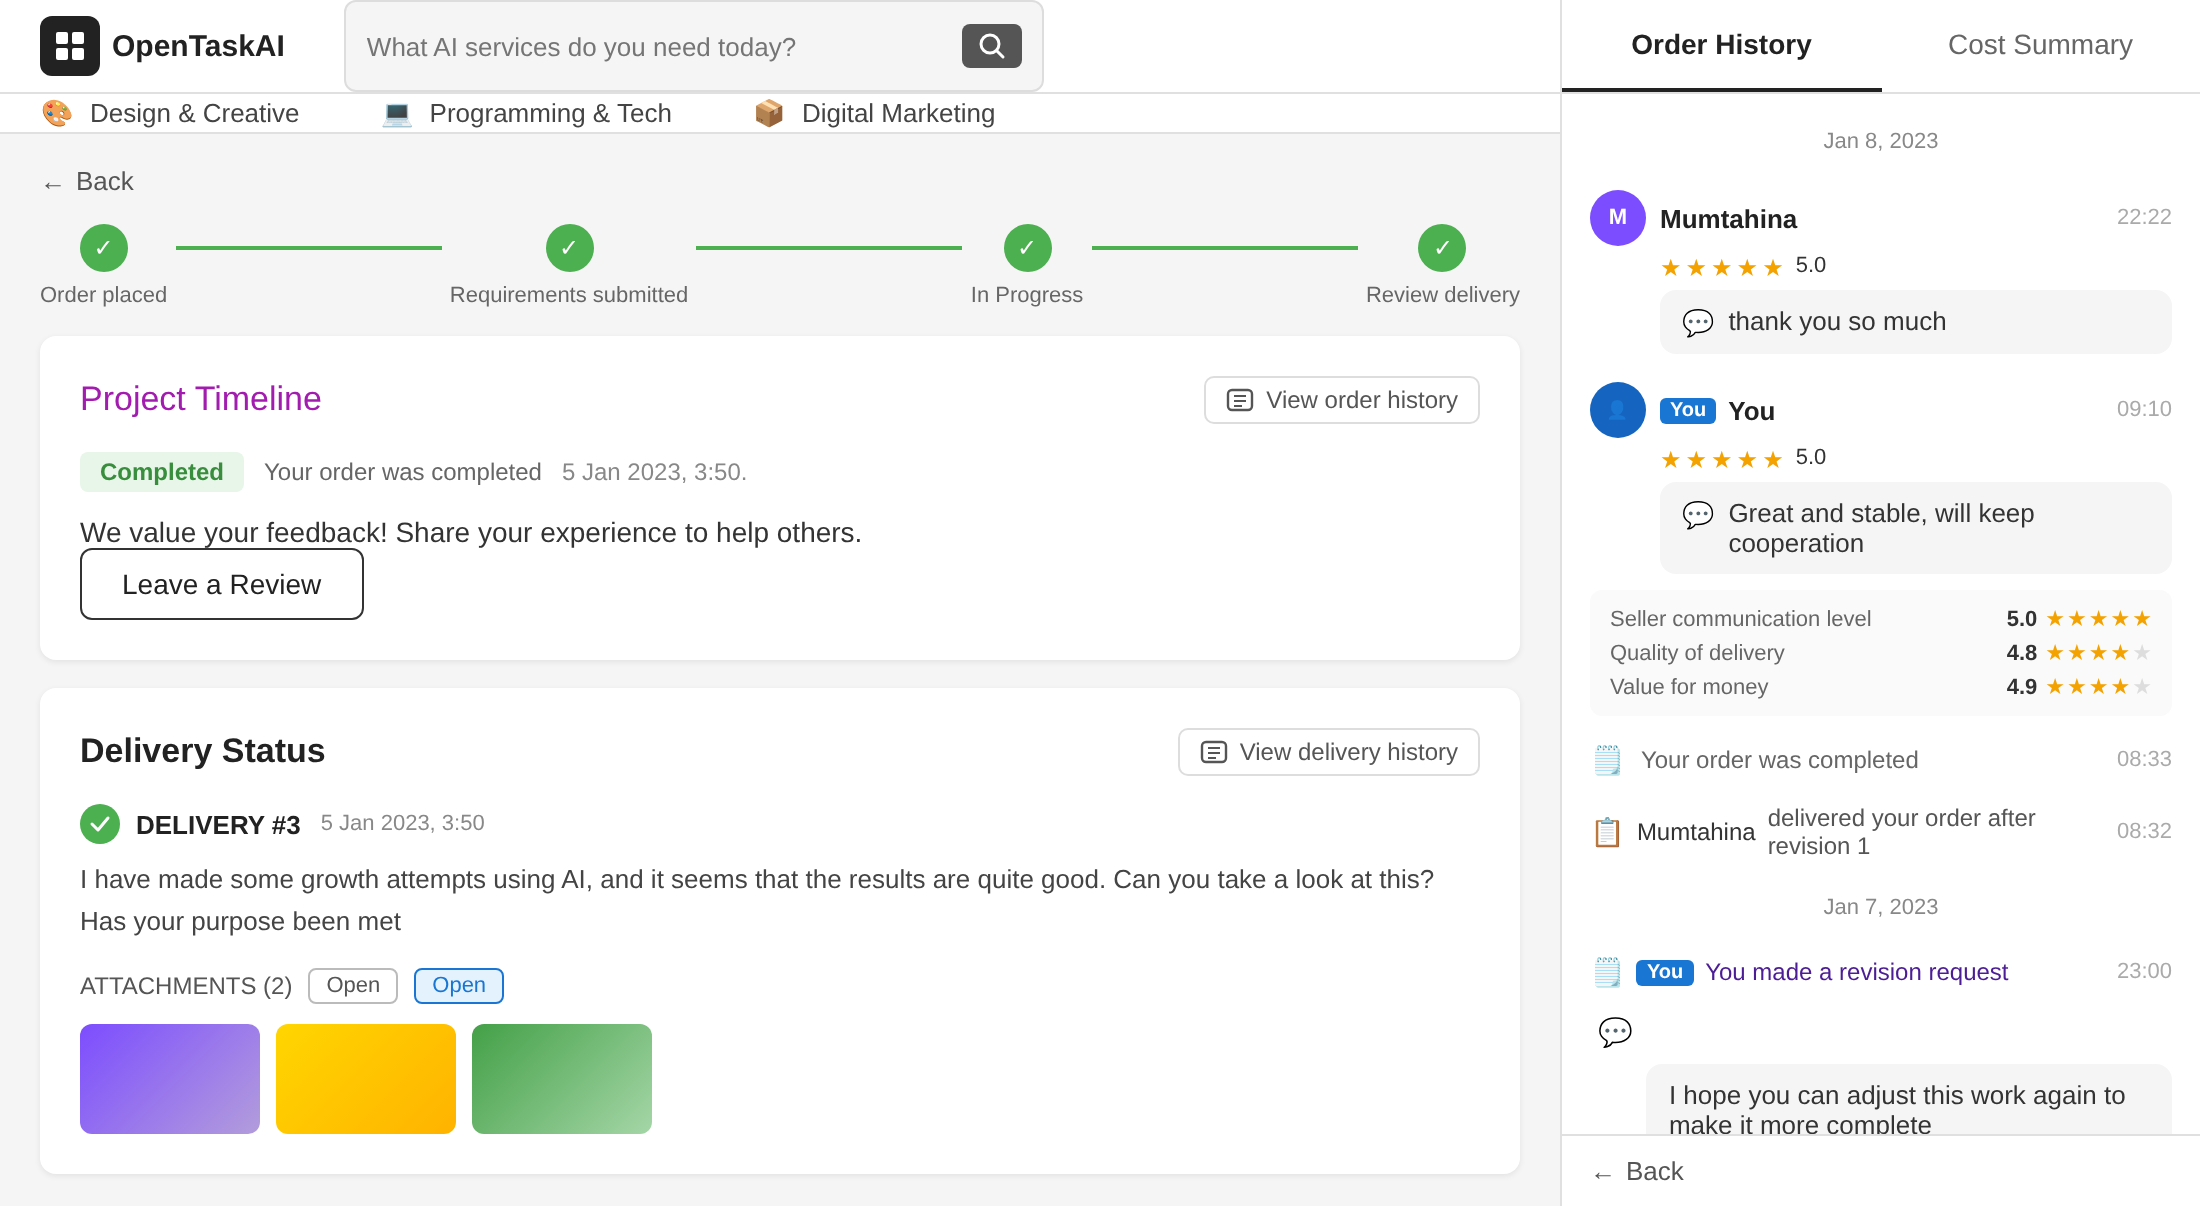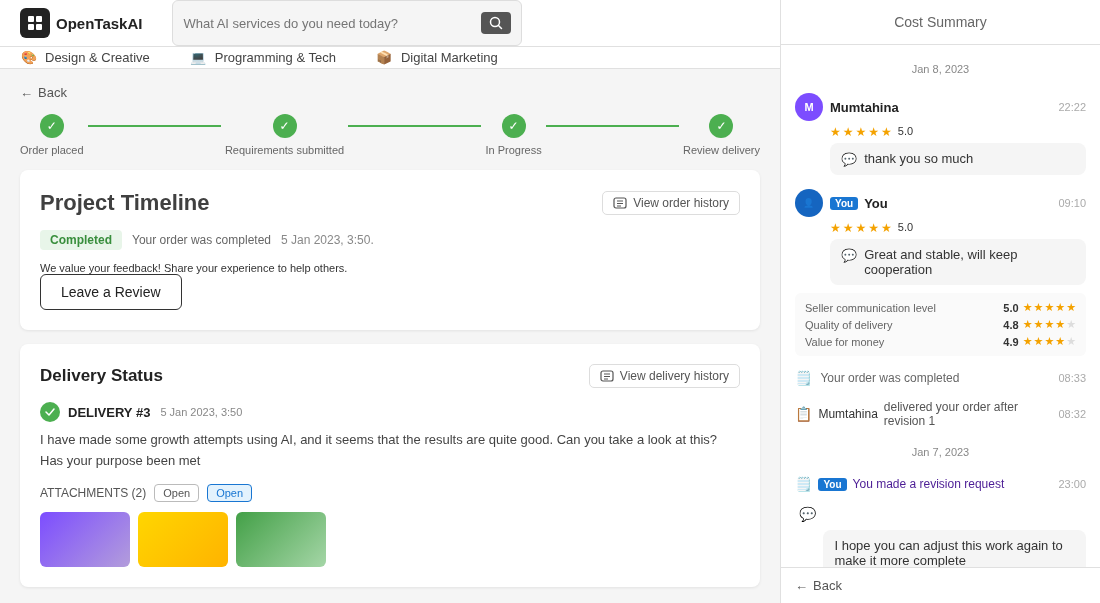--- a/index.html
+++ b/index.html
@@ -27,29 +27,29 @@
 
     .back-link { display: flex; align-items: center; gap: 5px; font-size: 13px; color: #555; cursor: pointer; }
     .step { display: flex; flex-direction: column; align-items: center; gap: 6px; position: relative; }
     .step-circle { width: 24px; height: 24px; border-radius: 50%; background: #4caf50; display: flex; align-items: center; justify-content: center; color: #fff; font-size: 12px; }
     .step-label { font-size: 11px; color: #666; }
     .step-connector { flex: 1; height: 2px; background: #4caf50; margin: 0 4px; margin-bottom: 18px; }
 
     
     .card { background: #fff; border-radius: 8px; padding: 20px; box-shadow: 0 1px 3px rgba(0,0,0,0.08); }
     .card-header { display: flex; align-items: center; justify-content: space-between; margin-bottom: 14px; }
-    .card-title { font-size: 22px; font-weight: 700; color: #404040; }
+    .card-title { font-size: 17px; font-weight: 400; color: #a21caf; }
     .view-history-btn { display: flex; align-items: center; gap: 6px; font-size: 12px; color: #555; cursor: pointer; border: 1px solid #ddd; border-radius: 5px; padding: 4px 10px; background: #fff; }
 
     .status-row { display: flex; align-items: center; gap: 10px; margin-bottom: 12px; }
     .status-badge { background: #e8f5e9; color: #388e3c; border-radius: 4px; padding: 3px 10px; font-size: 12px; font-weight: 600; }
     .status-text { font-size: 12px; color: #666; }
     .status-date { font-size: 12px; color: #888; }
 
-    .feedback-text { font-size: 11px; color: #333; }
+    .feedback-text { font-size: 14px; color: #333; }
 
     .leave-review-btn { background: #fff; border: 1.5px solid #333; border-radius: 6px; padding: 9px 20px; font-size: 14px; font-weight: 500; cursor: pointer; color: #222; display: inline-block; }
 
     
     .delivery-header { display: flex; align-items: center; justify-content: space-between; margin-bottom: 14px; }
     .delivery-title { font-size: 17px; font-weight: 600; color: #222; }
     .delivery-badge-row { display: flex; align-items: center; gap: 10px; margin-bottom: 8px; }
     .delivery-num { display: flex; align-items: center; gap: 8px; font-size: 13px; font-weight: 600; color: #222; }
     .delivery-num-icon { width: 20px; height: 20px; background: #4caf50; border-radius: 50%; display: flex; align-items: center; justify-content: center; }
     .delivery-date { font-size: 11px; color: #888; }
@@ -231,20 +231,23 @@
         <div class="thumb thumb-purple"></div>
         <div class="thumb thumb-yellow"></div>
         <div class="thumb thumb-green"></div>
       </div>
     </div>
   </div>
 </div>
 
 <div class="right-panel">
   <div class="right-tabs">
+    <div class="right-tab active">
+      <span>Order History</span>
+    </div>
     <div class="right-tab">
       <span>Cost Summary</span>
     </div>
   </div>
 
   <div class="chat-area">
 
     <div class="date-divider">Jan 8, 2023</div>
 
     <div class="chat-message">

